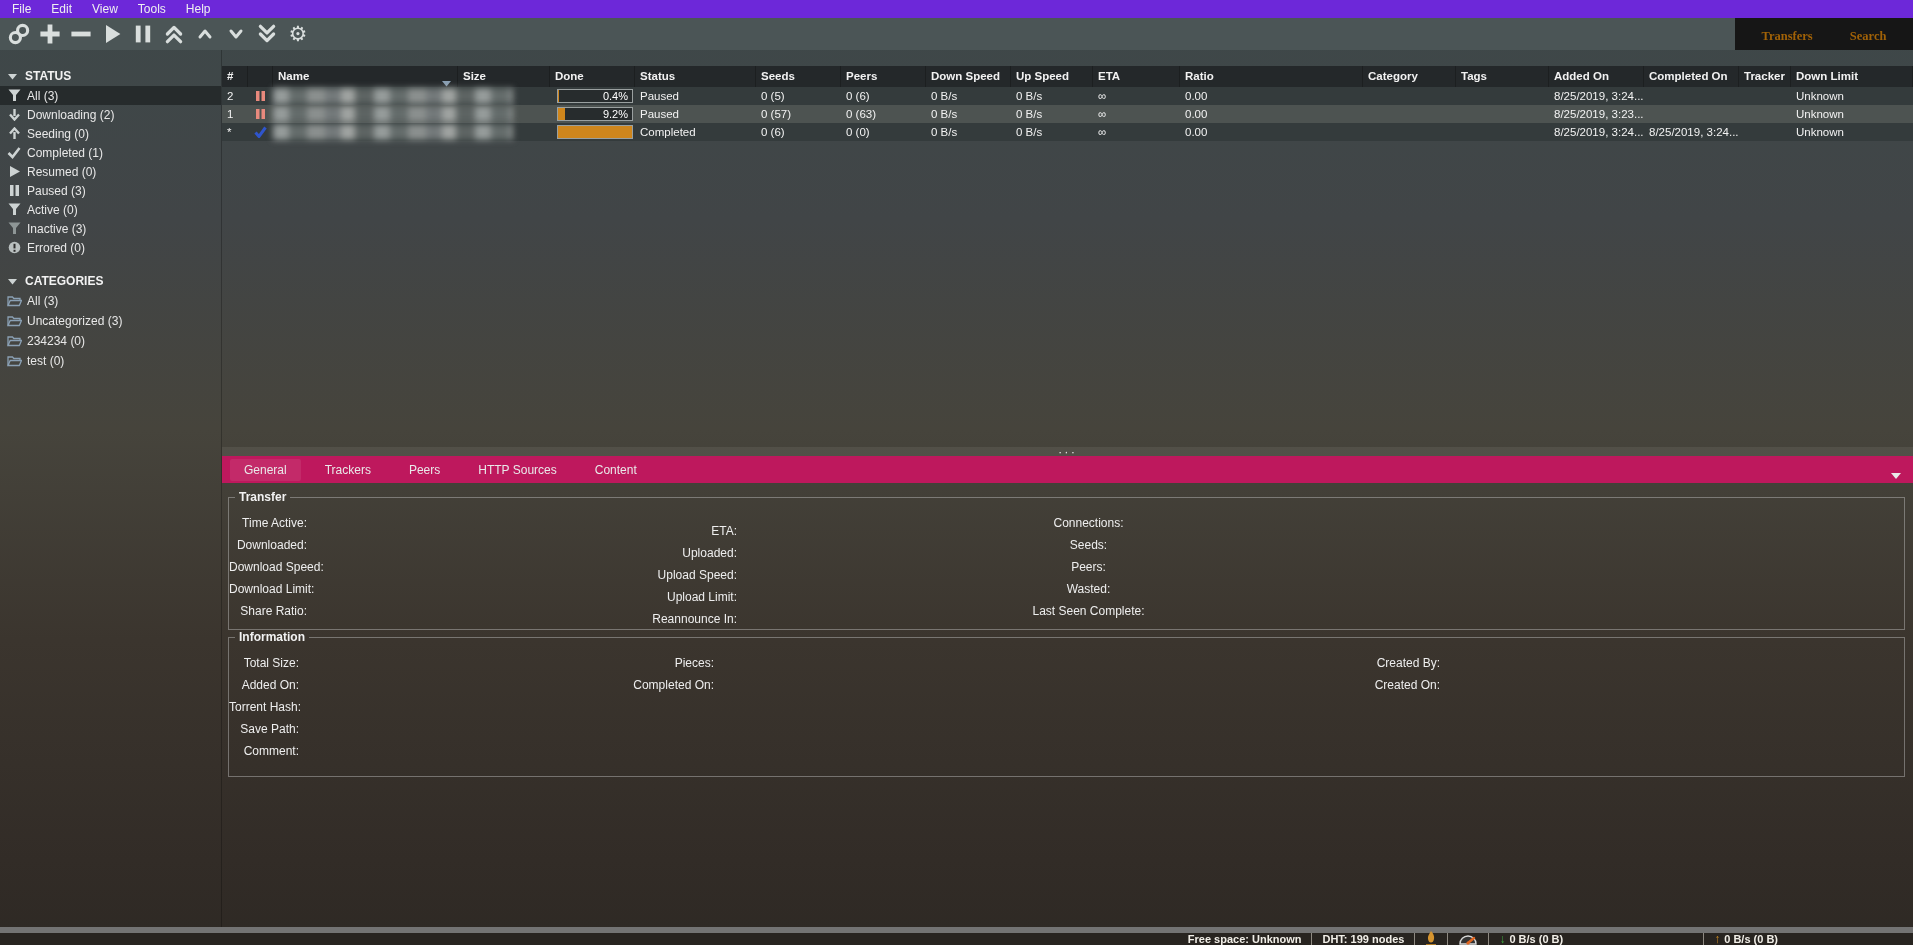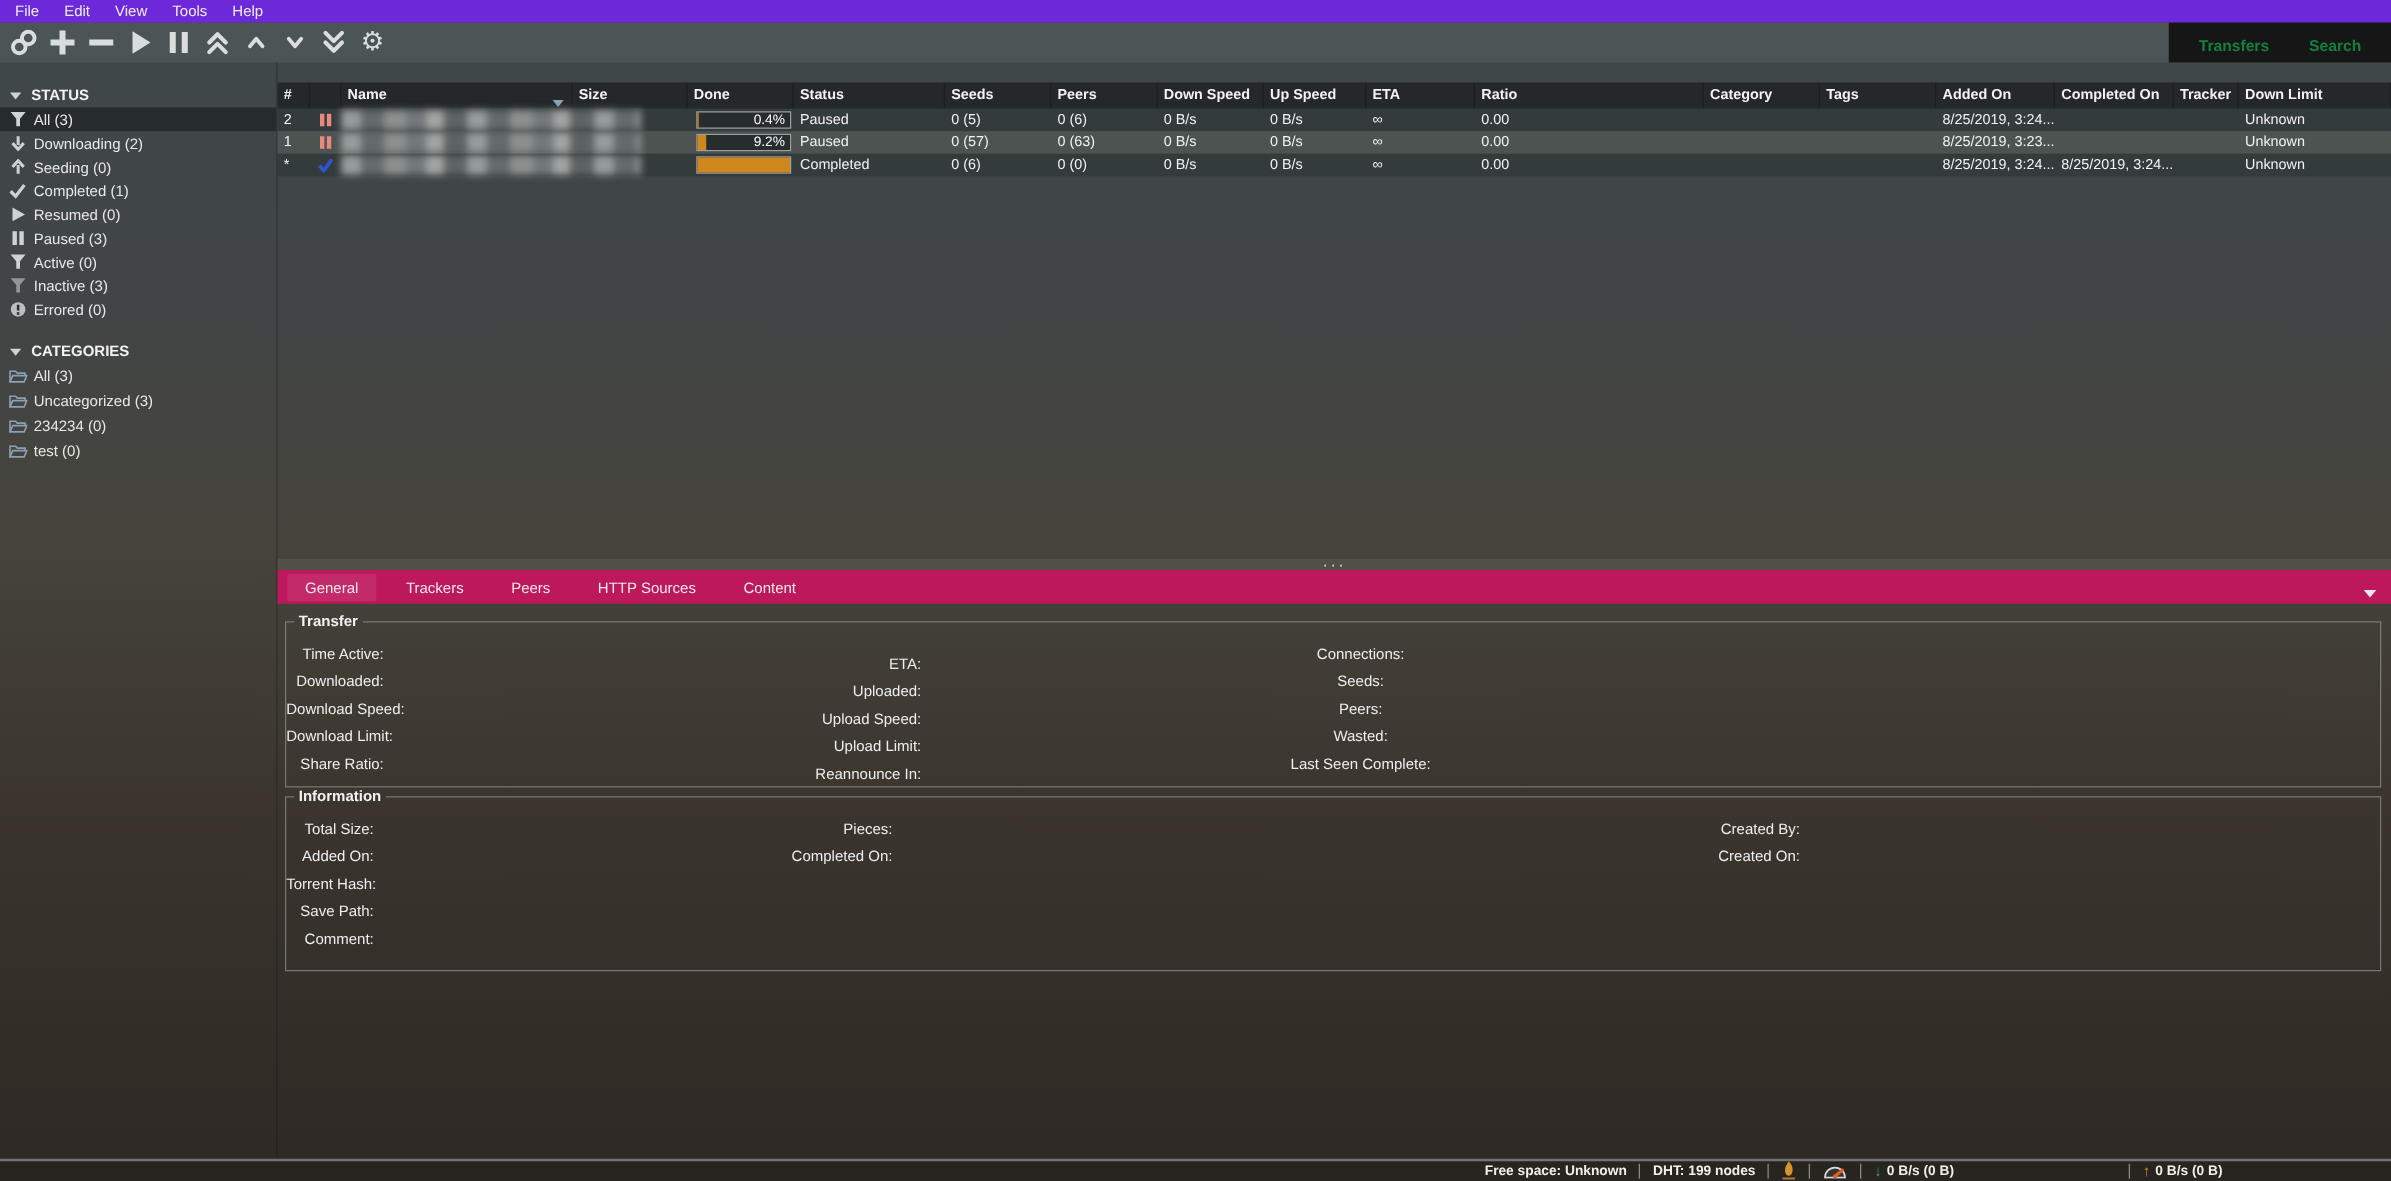--- a/index.html
+++ b/index.html
@@ -15,21 +15,21 @@
   .menubar .mitem { font-size:12px; color:#eef0f0; padding:0 10px; cursor:default; }
   
   .toolbar { position:absolute; top:18px; left:0; width:1913px; height:32px; background:#4b5556; display:flex; align-items:center; padding-left:6px; z-index:20; }
   .tbtn { width:26px; height:26px; margin-right:5px; display:flex; align-items:center; justify-content:center; }
   .tbtn svg { display:block; }
   .gear-glyph { font-size:21px; color:#d9dedd; line-height:20px; }
   .filterwrap { position:absolute; left:1538px; top:24px; display:flex; align-items:center; }
   .filterwrap input { width:160px; height:19px; margin-left:7px; background:#414b4b; border:1px solid #5d6868; border-radius:2px; color:#d5dada; font-size:12px; padding:0 6px; font-family:"Liberation Sans",sans-serif; }
   .filterwrap input::placeholder { color:#8a9494; }
   .toptabs { position:absolute; right:0; top:14px; width:178px; height:36px; background:#161616; display:flex; align-items:flex-end; justify-content:space-around; padding:0 8px 4px 8px; z-index:25; }
-  .toptab { font-size:12.5px; font-weight:bold; color:#15803d; padding:2px 6px; }
+  .toptab { font-size:12.5px; font-weight:bold; color:#a16207; padding:2px 6px;font-family:Liberation Serif, serif; }
   
   .sidebar { position:absolute; top:50px; left:0; width:222px; bottom:18px; border-right:1px solid rgba(0,0,0,0.25); padding-top:16px; font-size:12px; }
   .sidehead { height:20px; display:flex; align-items:center; padding-left:8px; font-weight:bold; color:#f2f2f2; }
   .sidehead .tri { margin-right:8px; }
   .sideitem { height:19px; display:flex; align-items:center; padding-left:6px; color:#e8e8e8; cursor:default; }
   .sideitem.cat { height:20px; }
   .sideitem .sicon { width:16px; margin-right:5px; display:flex; justify-content:center; }
   .sideitem.selected { background:#262b2c; }
   .sidegap { height:14px; }
   
@@ -61,21 +61,21 @@
   
   fieldset { position:absolute; left:228px; width:1677px; border:1px solid rgba(195,195,195,0.45); padding-top:8px; }
   fieldset legend { font-size:12px; font-weight:bold; color:#f2f2f2; margin-left:6px; padding:0 4px; }
   .fs-transfer { top:490px; height:140px; }
   .fs-info { top:630px; height:147px; }
   .frow { display:flex; height:22px; align-items:center; font-size:12px; color:#eeeeee; }
   .frow .l1, .frow .l2, .frow .l3 { text-align:right; white-space:nowrap; }
   .fs-transfer .l1 { width:78px; } .fs-transfer .l2 { width:430px;margin-top:16px; } .fs-transfer .l3 { width:703px;text-align:center; }
   .fs-info .l1 { width:70px; } .fs-info .l2 { width:415px; } .fs-info .l3 { width:726px; }
   
-  .statusbar { position:absolute; left:0; bottom:0; width:1913px; height:18px; background:#282420; border-top:2px solid #737373; display:flex; align-items:center; justify-content:flex-end; padding-right:125px; font-size:11px; font-weight:bold; color:#f2efe8;text-align:center; }
+  .statusbar { position:absolute; left:0; bottom:0; width:1913px; height:18px; background:#282420; border-top:6px solid #737373; display:flex; align-items:center; justify-content:flex-end; padding-right:125px; font-size:11px; font-weight:bold; color:#f2efe8;text-align:center; }
   .sbitem { display:flex; align-items:center; padding:0 10px; }
   .sbsep { width:1px; height:12px; background:#8f8a82; }
   .sbspacer { width:130px; }
   .arrow-down-glyph { color:#3da73d; font-size:12px; margin-right:4px; font-weight:bold; }
   .arrow-up-glyph { color:#cc8a22; font-size:12px; margin-right:4px; font-weight:bold; }
 </style>
 </head>
 <body>
 
 <div class="menubar">

